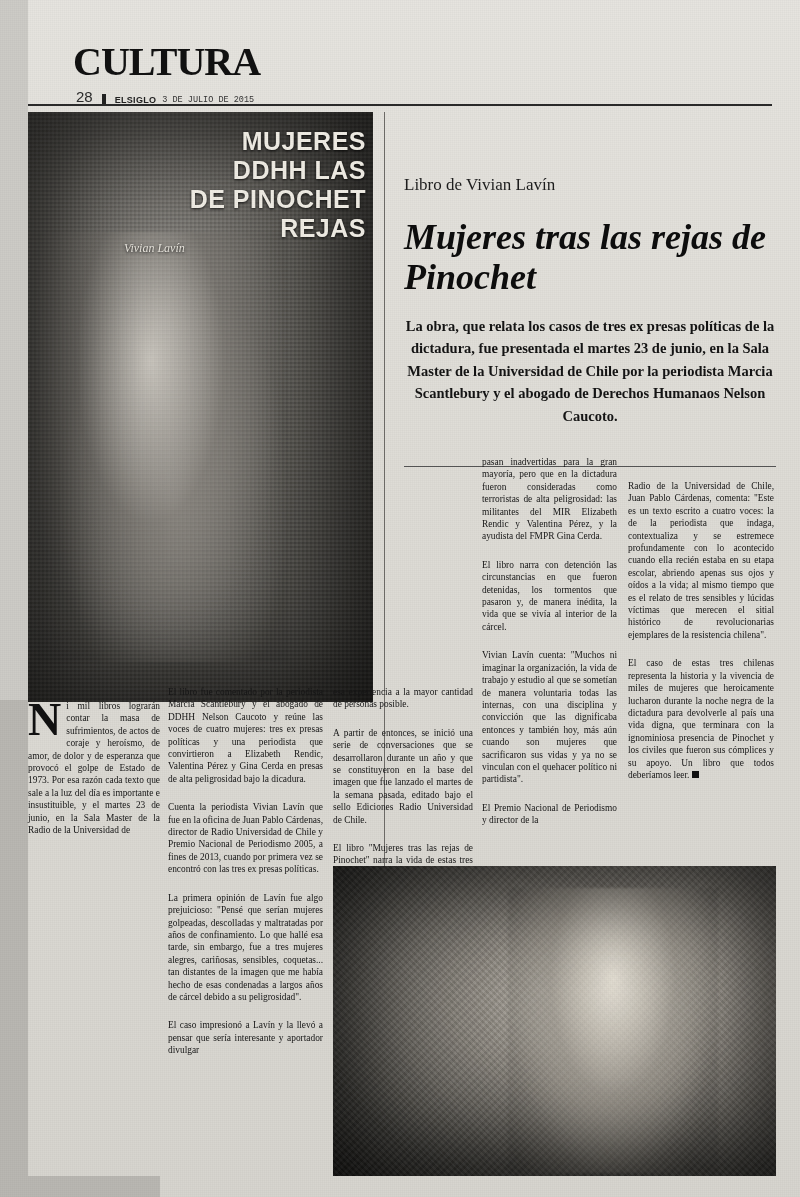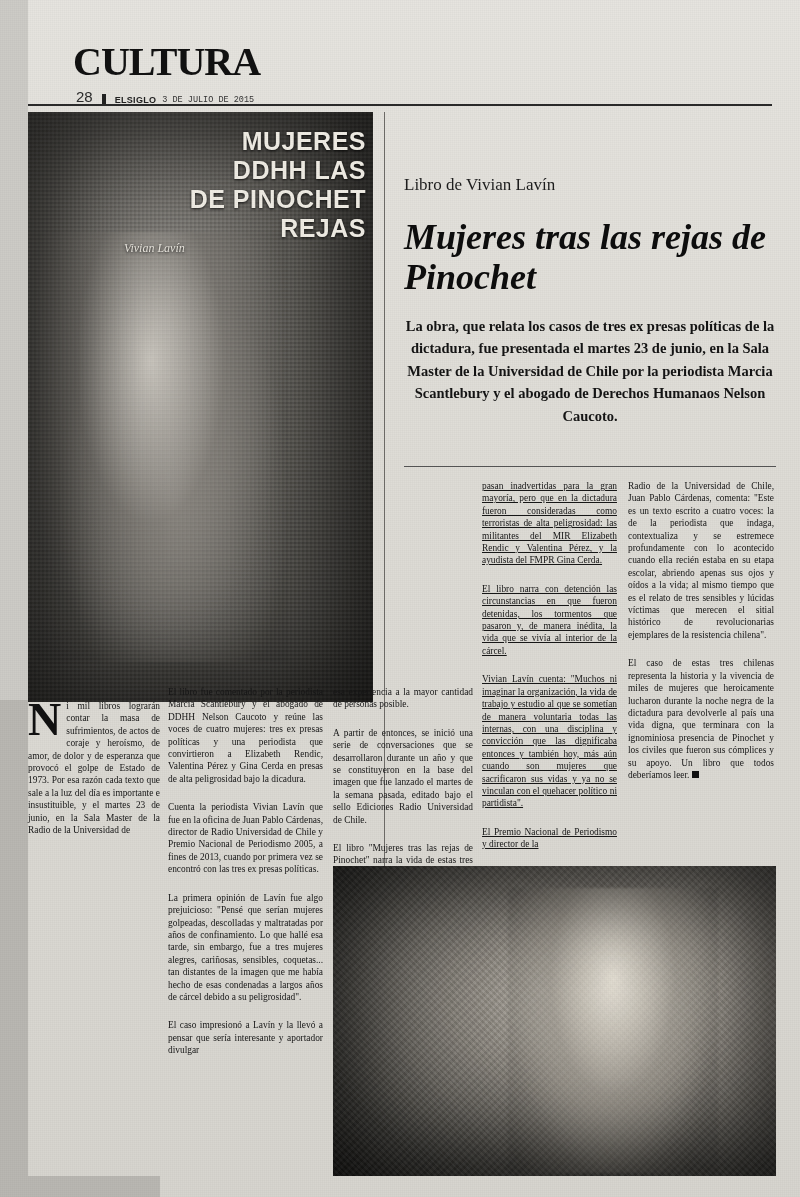--- a/index.html
+++ b/index.html
@@ -139,21 +139,21 @@
     line-height:1.32;
     text-align:justify;
     color:#161616;
   }
   .col p{margin:0 0 0 0;}
   .col p+p{margin-top:16px;}
 
   .col-a{left:28px;top:700px;width:132px;}
   .col-b{left:168px;top:686px;width:155px;}
   .col-c{left:333px;top:686px;width:140px;}
-  .col-d{left:482px;top:480px;width:135px;text-decoration:underline;}
+  .col-d{left:482px;top:456px;width:135px;}
   .col-e{left:628px;top:480px;width:146px;}
 
   .dropcap{
     float:left;
     font-family:"Liberation Serif",serif;
     font-size:46px;
     line-height:36px;
     font-weight:bold;
     padding:2px 5px 0 0;
     color:#111;

